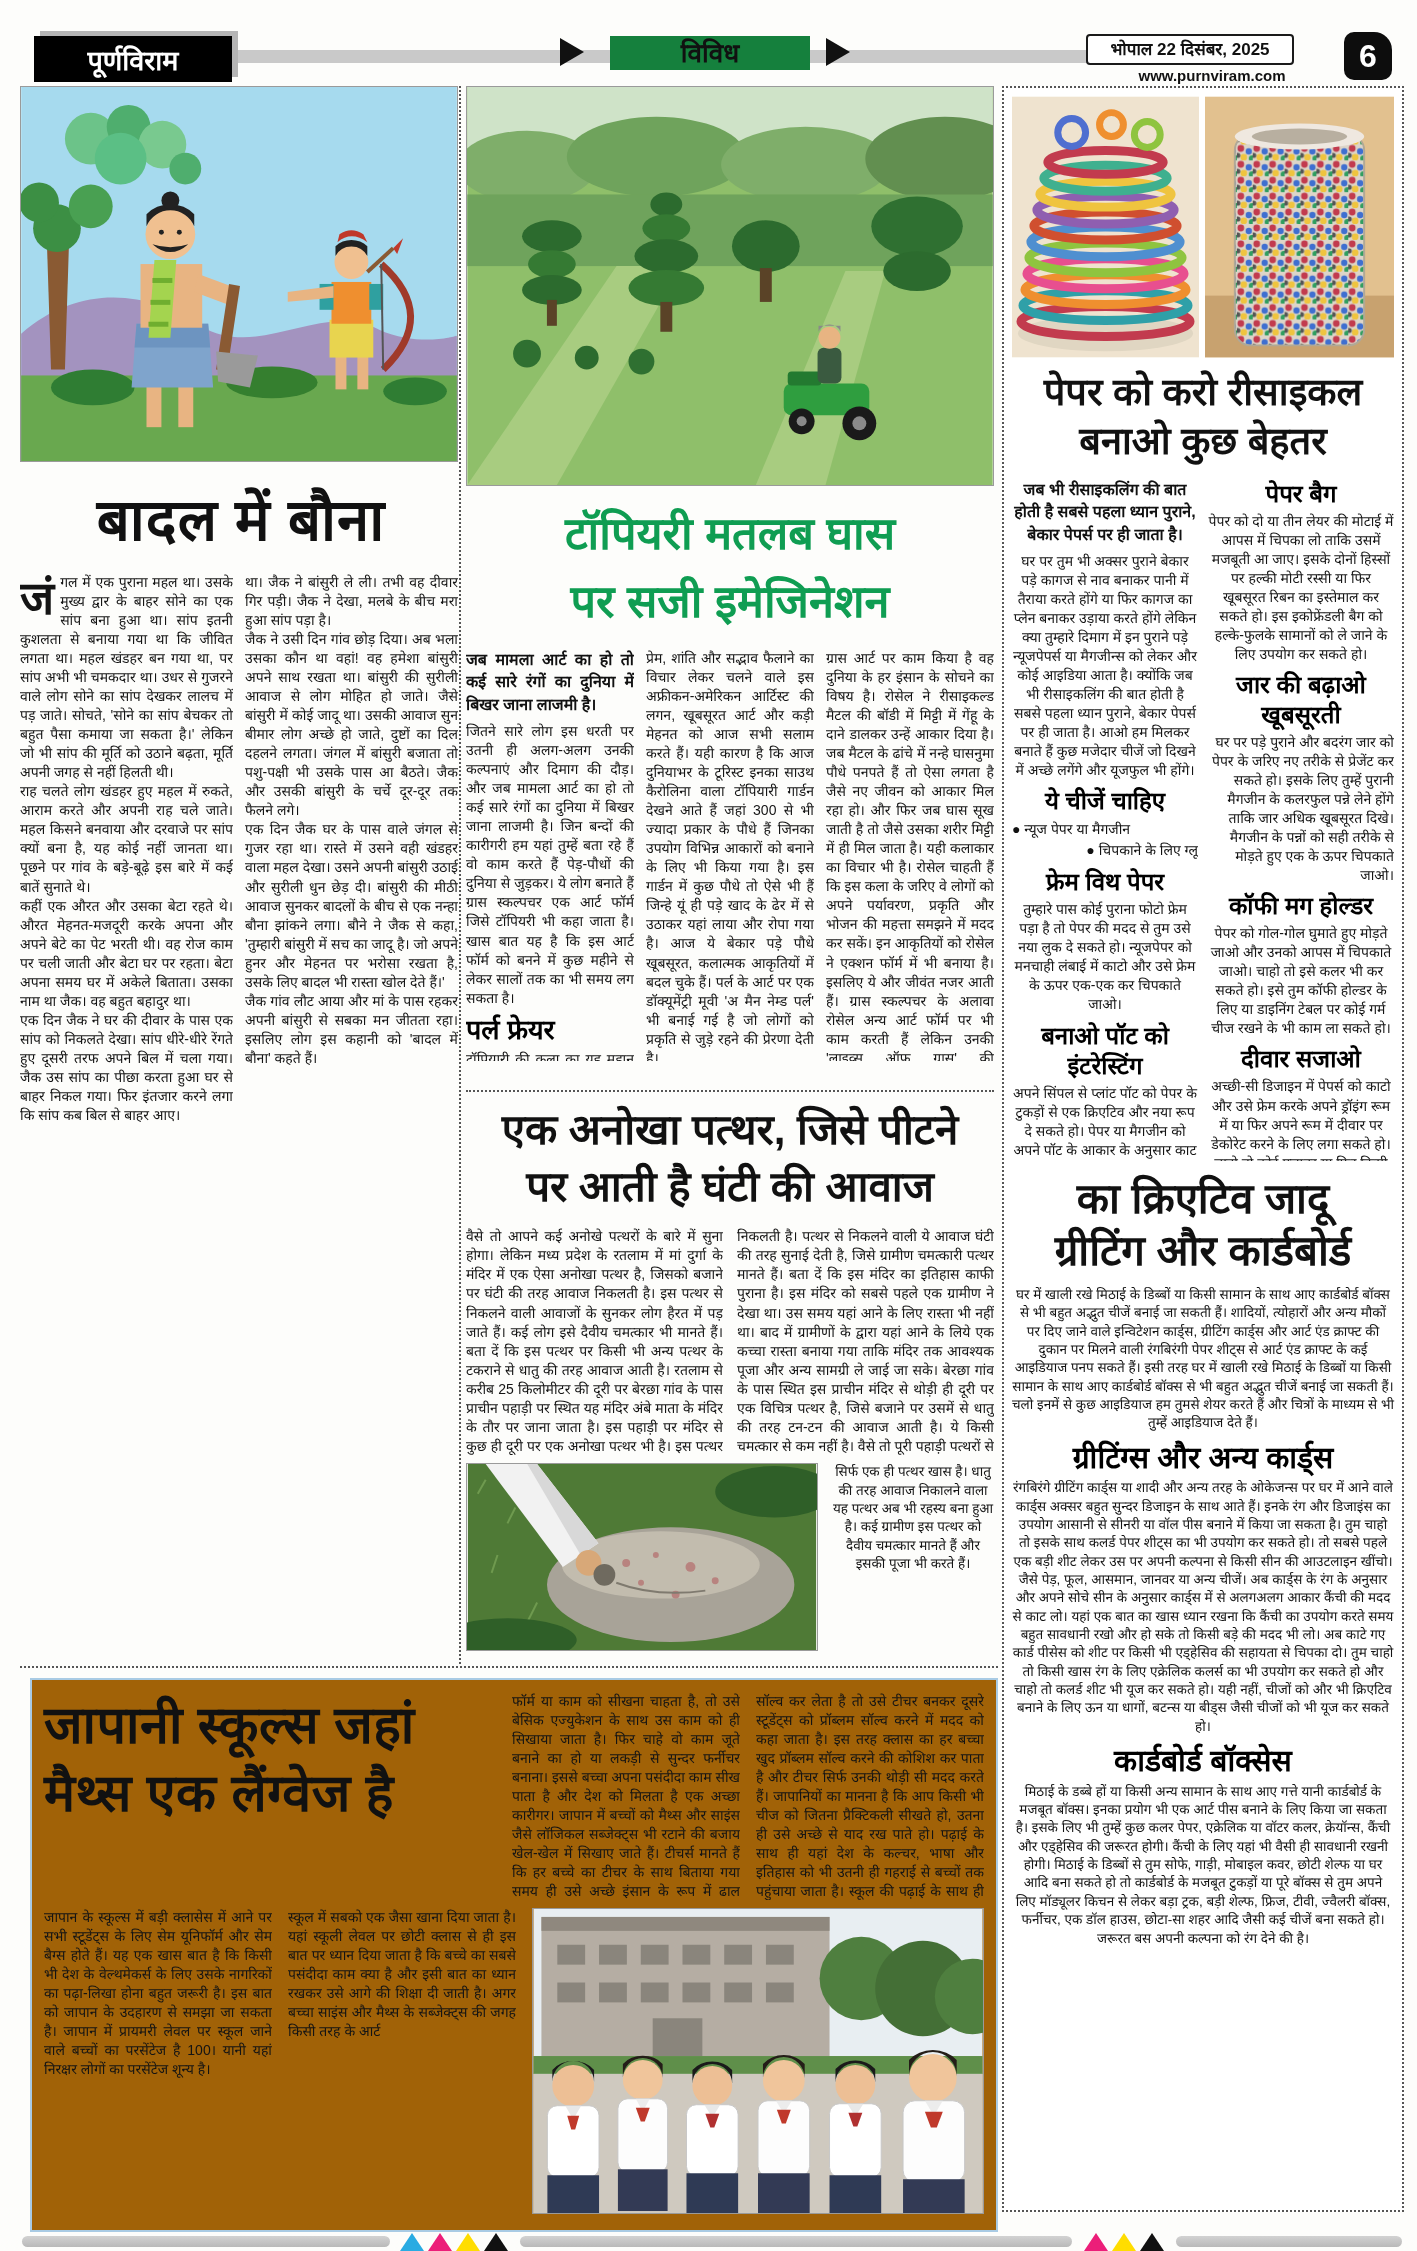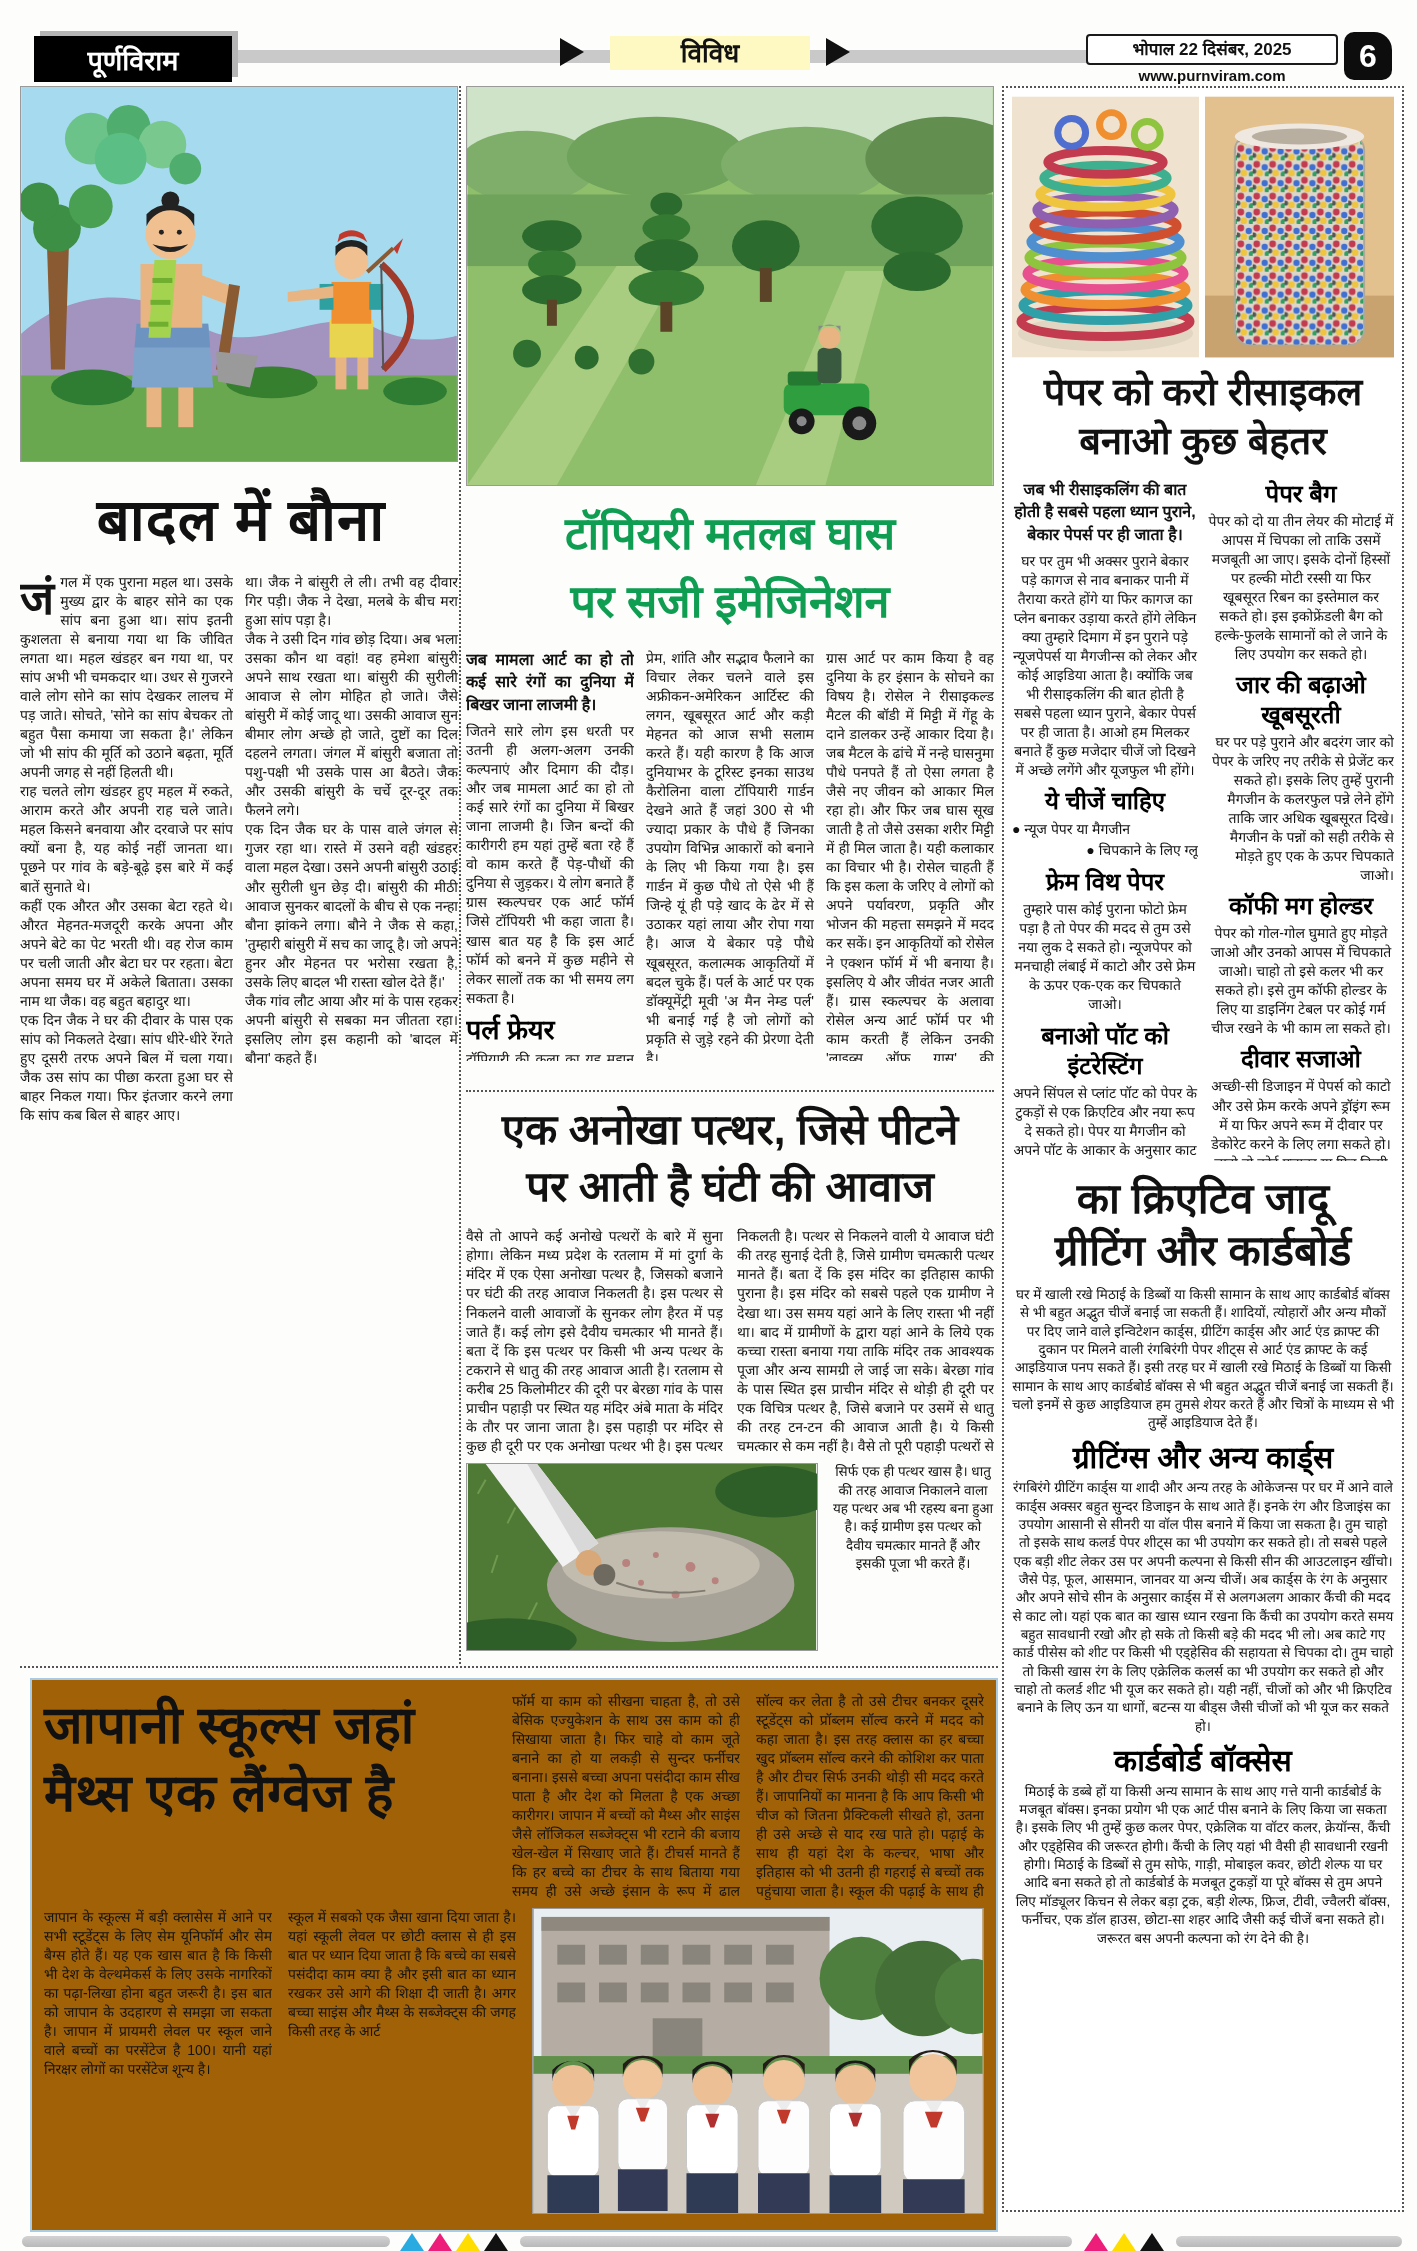--- a/index.html
+++ b/index.html
@@ -22,25 +22,25 @@
 </style>
 </head>
 <body>
 
 <div class="abs" style="left:0;top:0;width:1417px;height:84px;">
   <div class="abs" style="left:54px;top:50px;width:1186px;height:13px;background:#c9c9c9;"></div>
   <div class="abs" style="left:34px;top:36px;width:198px;height:46px;background:#000;border:2px solid #000;box-shadow:6px -5px 0 #b5b5b5;display:flex;align-items:center;justify-content:center;">
     <span style="color:#fff;font-size:27px;font-weight:bold;">पूर्णविराम</span>
   </div>
   <span class="abs tri tri-black" style="left:560px;top:38px;"></span>
-  <div class="abs ctr" style="left:610px;top:36px;width:200px;background:#fef9c3;height:34px;line-height:34px;">
+  <div class="abs ctr" style="left:610px;top:36px;width:200px;background:#15803d;height:34px;line-height:34px;">
     <span style="font-size:26px;font-weight:bold;">विविध</span>
   </div>
   <span class="abs tri tri-black" style="left:826px;top:38px;"></span>
-  <div class="abs ctr" style="left:1086px;top:34px;width:252px;height:31px;border:2px solid #1a1a1a;border-radius:4px;background:#fff;line-height:27px;">
+  <div class="abs ctr" style="left:1086px;top:34px;width:208px;height:31px;border:2px solid #1a1a1a;border-radius:4px;background:#fff;line-height:27px;">
     <span style="font-size:17px;font-weight:bold;">भोपाल 22 दिसंबर, 2025</span>
   </div>
   <div class="abs ctr" style="left:1086px;top:67px;width:252px;">
     <span style="font-size:15px;font-weight:bold;">www.purnviram.com</span>
   </div>
   <div class="abs ctr" style="left:1344px;top:32px;width:48px;height:48px;background:#0d0d0d;border-radius:10px 18px 10px 10px;color:#fff;font-size:32px;font-weight:bold;line-height:48px;">
     <span>6</span>
   </div>
 </div>
 

